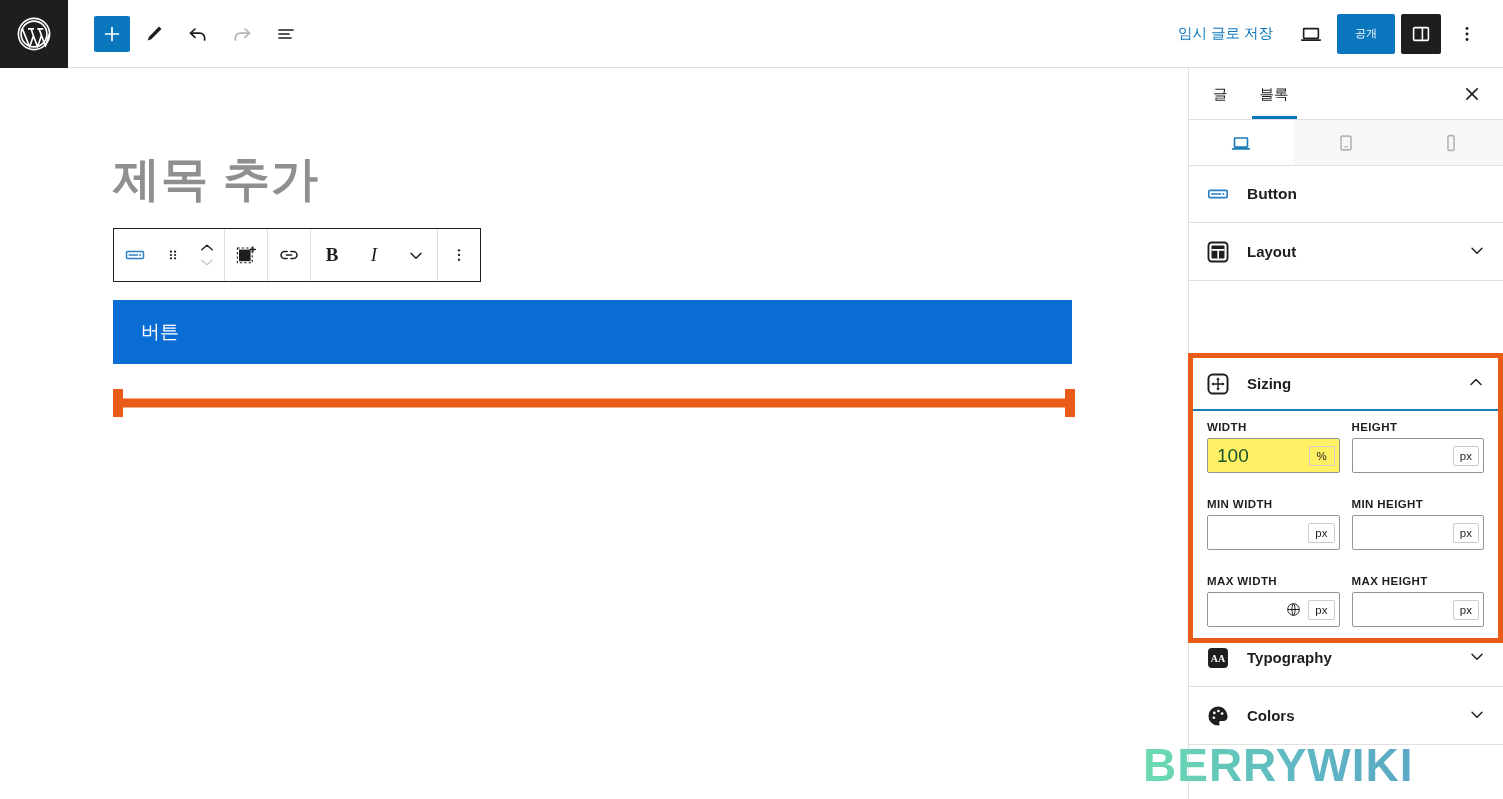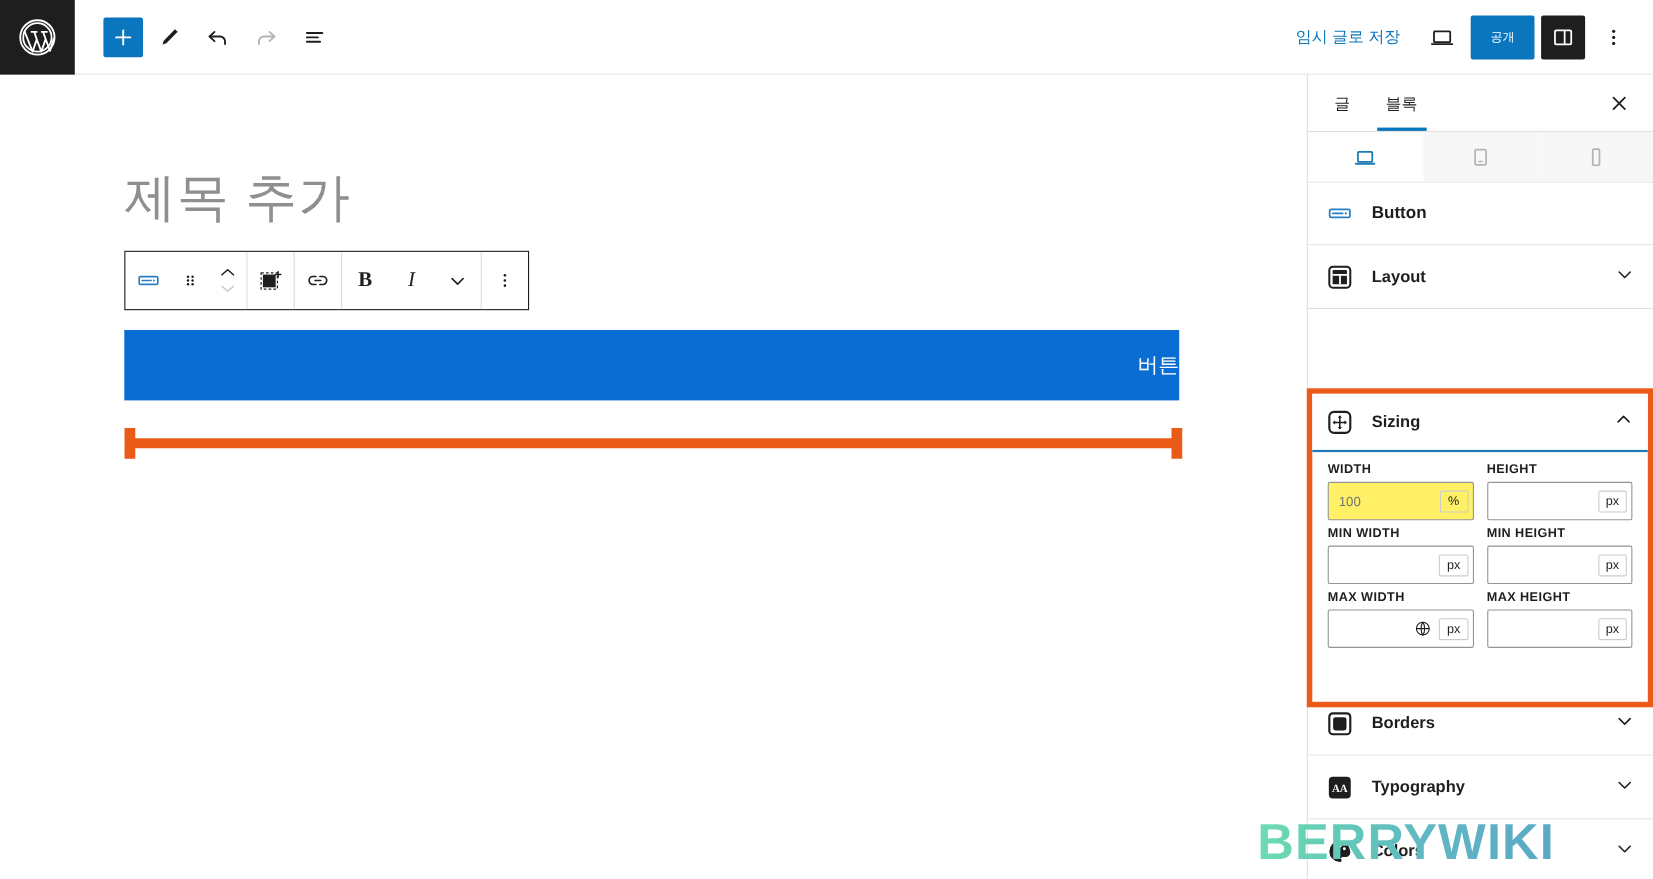--- a/index.html
+++ b/index.html
@@ -50,21 +50,21 @@
     border: none;
   }
 
   
   .canvas {
     position: absolute; top: 68px; left: 0; width: 1188px; height: 676px;
     background: #fff; overflow: hidden;
   }
   .post-title {
     position: absolute; left: 113px; top: 80px;
-    font-size: 47px; font-weight: normal; color: #8f8f8f;
+    font-size: 47px; font-weight: bold; color: #8f8f8f;
     letter-spacing: 1px;
   }
 
   
   .block-toolbar {
     position: absolute; left: 113px; top: 160px;
     height: 54px; background: #fff;
     border: 1px solid #1e1e1e; display: flex; align-items: stretch;
   }
   .tb-group { display: flex; align-items: center; border-right: 1px solid #ddd; }
@@ -73,21 +73,21 @@
     width: 42px; height: 52px; display: flex; align-items: center;
     justify-content: center; cursor: pointer; background: none; border: none;
     color: #1e1e1e;
   }
   .tb-item.narrow { width: 34px; }
 
   
   .button-block {
     position: absolute; left: 113px; top: 232px;
     width: 959px; height: 64px; background: #0a6dd4;
-    display: flex; align-items: center; justify-content: flex-end;
+    display: flex; align-items: center;
   }
   .button-block-text {
     color: #fff; font-size: 19px; padding-left: 28px;
   }
 
   
   .measure-bar {
     position: absolute; left: 113px; top: 318px; width: 962px; height: 34px;
   }
 
@@ -156,27 +156,27 @@
     background: #fff; cursor: pointer;
   }
   .sizing-body { padding: 10px 14px 6px 14px; }
   .field-grid {
     display: grid; grid-template-columns: 1fr 1fr; gap: 0px 12px;
   }
   .field-label {
     font-size: 11.5px; font-weight: bold; color: #1e1e1e;
     letter-spacing: 0.4px; margin-bottom: 5px;
   }
-  .field-cell { margin-bottom: 6px; }
+  .field-cell { margin-bottom: 25px; }
   .field-input {
     height: 35px; border: 1px solid #949494; border-radius: 2px;
     display: flex; align-items: center; background: #fff; padding: 0 4px 0 9px;
   }
   .field-input.highlight { background: #fff066; }
-  .field-value { font-size: 12px; color: #737373; flex: 1; }
+  .field-value { font-size: 19px; color: #14532d; flex: 1; }
   .unit-chip {
     font-size: 11.5px; color: #1e1e1e; border: 1px solid #ccc;
     border-radius: 2px; padding: 3px 6px; background: transparent;
     min-width: 26px; text-align: center; cursor: pointer;
   }
   .globe-slot { margin-right: 6px; display: flex; align-items: center; }
 
   
   .watermark {
     position: absolute; left: 1143px; top: 738px; z-index: 50;
@@ -412,32 +412,20 @@
         <rect x="7.4" y="7.4" width="9.2" height="9.2" rx="1.4" fill="none" stroke="#1e1e1e" stroke-width="1.6"></rect>
       </svg>
       <span class="panel-title">Spacing</span>
       <span class="panel-chevron">
         <svg width="20" height="20" viewBox="0 0 24 24">
           <path d="M6 10 L12 16 L18 10" stroke="#1e1e1e" stroke-width="1.7" fill="none" stroke-linecap="round" stroke-linejoin="round"></path>
         </svg>
       </span>
     </div>
 
-    <div class="panel-row">
-      <svg width="26" height="26" viewBox="0 0 24 24">
-        <rect x="3.2" y="3.2" width="17.6" height="17.6" rx="3" fill="none" stroke="#1e1e1e" stroke-width="1.8"></rect>
-        <rect x="6.4" y="6.4" width="11.2" height="11.2" rx="2" fill="#1e1e1e"></rect>
-      </svg>
-      <span class="panel-title">Borders</span>
-      <span class="panel-chevron">
-        <svg width="20" height="20" viewBox="0 0 24 24">
-          <path d="M6 10 L12 16 L18 10" stroke="#1e1e1e" stroke-width="1.7" fill="none" stroke-linecap="round" stroke-linejoin="round"></path>
-        </svg>
-      </span>
-    </div>
 
     <div class="panel-row">
       <svg width="26" height="26" viewBox="0 0 24 24">
         <rect x="2.8" y="2.8" width="18.4" height="18.4" rx="3.4" fill="#1e1e1e"></rect>
         <text x="12" y="16" font-size="9.2" fill="#fff" text-anchor="middle" font-family="Liberation Serif, serif" font-weight="bold">AA</text>
       </svg>
       <span class="panel-title">Typography</span>
       <span class="panel-chevron">
         <svg width="20" height="20" viewBox="0 0 24 24">
           <path d="M6 10 L12 16 L18 10" stroke="#1e1e1e" stroke-width="1.7" fill="none" stroke-linecap="round" stroke-linejoin="round"></path>

